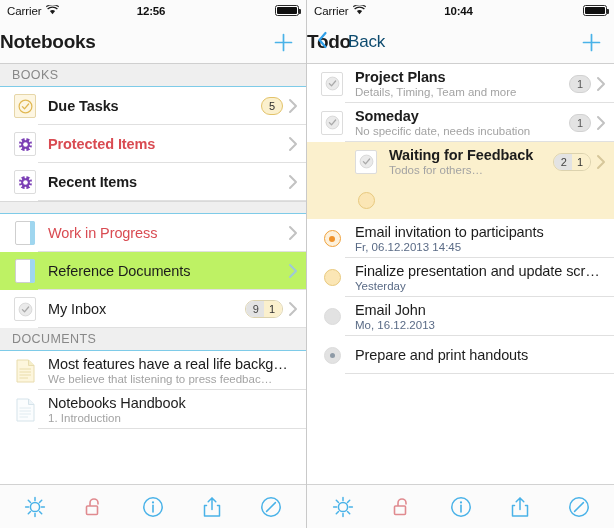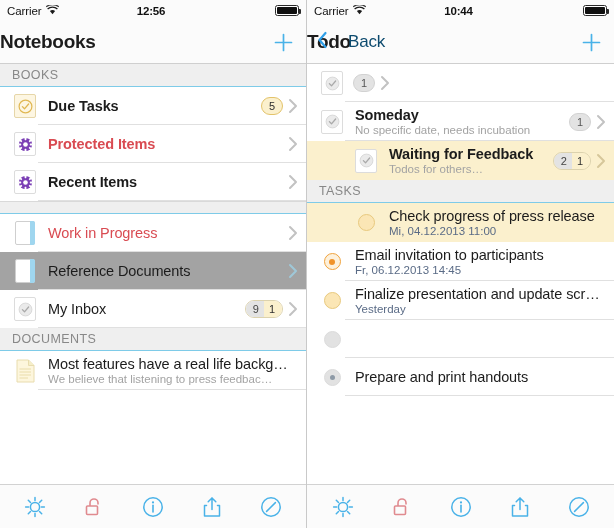--- a/index.html
+++ b/index.html
@@ -94,21 +94,21 @@
     display:flex; align-items:center;
     padding:0 8px 0 10px;
     min-height:38px;
     background:#fff;
     position:relative;
     cursor:pointer;
   }
   .row .sep{
     position:absolute; left:38px; right:0; bottom:0; height:1px; background:#e0e0e0;
   }
-  .row.selected{ background:#a3a3a3; }
+  .row.selected{ background:#bef264; }
   .row.highlight{ background:#fbf0cd;padding-left:44px; }
 
   .row-icon{ flex:0 0 30px; display:flex; align-items:center; justify-content:center; }
   .row-main{ flex:1 1 auto; min-width:0; padding:5px 0 5px 8px; }
   .row-title{
     font-size:14.5px; color:#1c1c1c; font-weight:bold;
     white-space:nowrap; overflow:hidden; text-overflow:ellipsis;
     letter-spacing:-0.1px;
   }
   .row-title.plain{ font-weight:normal; }
@@ -390,20 +390,41 @@
               </svg>
           </span>
         </div>
         <div class="row-main">
           <div class="row-title plain">Most features have a real life backg…</div>
           <div class="row-sub">We believe that listening to press feedbac…</div>
         </div>
         <div class="sep"></div>
       </div>
 
+      <div class="row">
+        <div class="row-icon">
+          <span class="doc">
+            <svg width="19" height="24" viewBox="0 0 19 24">
+                <path d="M1 1 H12.5 L18 6.5 V23 H1 Z" fill="#fbfdfe" stroke="#d5e3ea" stroke-width="1"></path>
+                <path d="M12.5 1 V6.5 H18" fill="#eef5f9" stroke="#d5e3ea" stroke-width="1"></path>
+                <g stroke="#dde9ef" stroke-width="0.9">
+                  <path d="M3.5 10 H15"></path>
+                  <path d="M3.5 13 H15"></path>
+                  <path d="M3.5 16 H15"></path>
+                  <path d="M3.5 19 H12"></path>
+                </g>
+              </svg>
+          </span>
+        </div>
+        <div class="row-main">
+          <div class="row-title plain">Notebooks Handbook</div>
+          <div class="row-sub">1. Introduction</div>
+        </div>
+        <div class="sep"></div>
+      </div>
 
     </div>
 
     <div class="toolbar">
       <div class="tb-btn">
         <svg width="24" height="24" viewBox="0 0 24 24">
             <g stroke="#49b2e8" stroke-width="1.5" fill="none" stroke-linecap="round">
               <circle cx="12" cy="12" r="4.6"></circle>
               <path d="M12 2.6 V5.6 M12 18.4 V21.4 M2.6 12 H5.6 M18.4 12 H21.4 M5.3 5.3 L7.5 7.5 M16.5 16.5 L18.7 18.7 M18.7 5.3 L16.5 7.5 M7.5 16.5 L5.3 18.7"></path>
             </g>
@@ -484,20 +505,24 @@
 
       <div class="row">
         <div class="row-icon">
           <span class="sq-icon">
             <svg width="15" height="15" viewBox="0 0 15 15">
                 <circle cx="7.5" cy="7.5" r="6.4" fill="#eaeaea" stroke="#dadada" stroke-width="1"></circle>
                 <path d="M4.4 7.6 L6.5 9.8 L10.6 5.0" fill="none" stroke="#a9a9a9" stroke-width="1.3" stroke-linecap="round" stroke-linejoin="round"></path>
               </svg>
           </span>
         </div>
+        <div class="row-main">
+          <div class="row-title">Project Plans</div>
+          <div class="row-sub">Details, Timing, Team and more</div>
+        </div>
         <div class="row-right">
           <span class="badge grey">1</span>
           <span class="chev">
             <svg width="10" height="16" viewBox="0 0 10 16">
                 <path d="M2 2 L8 8 L2 14" fill="none" stroke="#c2c2c2" stroke-width="2" stroke-linecap="round" stroke-linejoin="round"></path>
               </svg>
           </span>
         </div>
         <div class="sep"></div>
       </div>
@@ -546,29 +571,24 @@
           </span>
           <span class="chev">
             <svg width="10" height="16" viewBox="0 0 10 16">
                 <path d="M2 2 L8 8 L2 14" fill="none" stroke="#d6c79a" stroke-width="2" stroke-linecap="round" stroke-linejoin="round"></path>
               </svg>
           </span>
         </div>
 
       </div>
 
-      <div class="section-header">TASKS</div>
 
       <div class="row highlight no-sep">
         <div class="row-icon">
           <span class="tcirc open-gold"></span>
-        </div>
-        <div class="row-main">
-          <div class="row-title plain">Check progress of press release</div>
-          <div class="row-sub date">Mi, 04.12.2013 11:00</div>
         </div>
 
       </div>
 
       <div class="row">
         <div class="row-icon">
           <span class="tcirc filled-orange">
               <i></i>
             </span>
         </div>
@@ -586,20 +606,24 @@
         <div class="row-main">
           <div class="row-title plain">Finalize presentation and update scr…</div>
           <div class="row-sub date">Yesterday</div>
         </div>
         <div class="sep"></div>
       </div>
 
       <div class="row">
         <div class="row-icon">
           <span class="tcirc grey"></span>
+        </div>
+        <div class="row-main">
+          <div class="row-title plain">Email John</div>
+          <div class="row-sub date">Mo, 16.12.2013</div>
         </div>
         <div class="sep"></div>
       </div>
 
       <div class="row">
         <div class="row-icon">
           <span class="tcirc grey-dot">
               <i></i>
             </span>
         </div>

